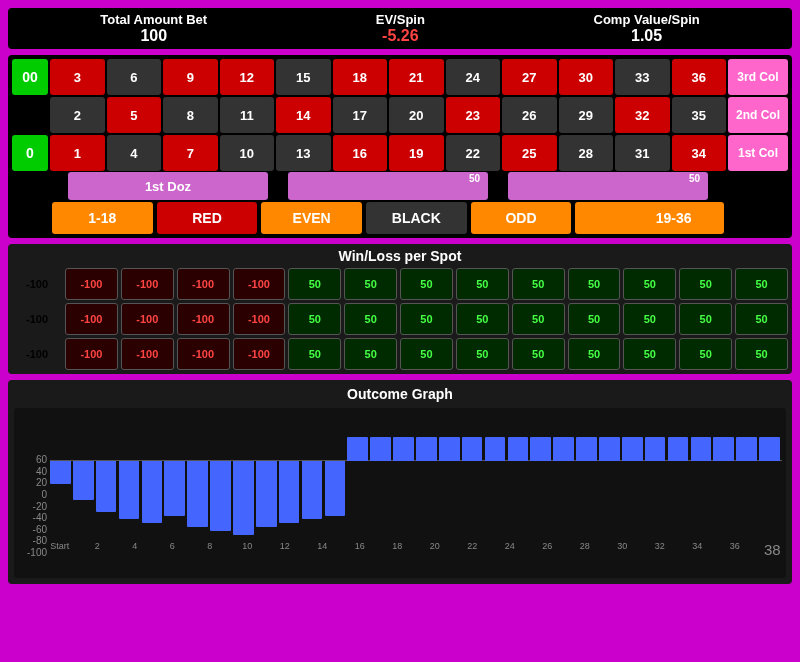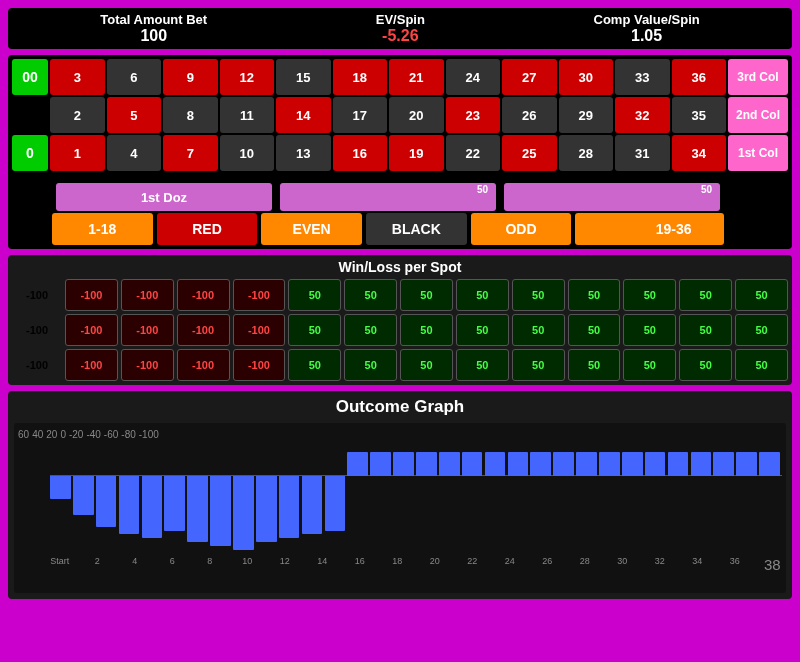--- a/index.html
+++ b/index.html
@@ -96,22 +96,22 @@
       height: 36px;
       display: flex;
       align-items: center;
       justify-content: center;
       border-radius: 3px;
     }
 
     
     .dozens-row {
       display: flex;
-      gap: 8px;
-      margin-top: 12px;
+      gap: 20px;
+      margin-top: 1px;
     }
     .dozen-cell {
       background: #cc66cc;
       color: white;
       font-weight: bold;
       font-size: 13px;
       height: 28px;
       display: flex;
       align-items: center;
       justify-content: center;
@@ -199,21 +199,21 @@
     
     .graph-section {
       background: #1a1a1a;
       border-radius: 4px;
       padding: 6px;
     }
     .graph-title {
       text-align: center;
       color: white;
       font-weight: bold;
-      font-size: 17px;
+      font-size: 14px;
       margin-bottom: 6px;
     }
   </style>
 </head>
 <body>
 
 <div class="main-container">
 
   <div class="stats-row">
     <div class="stat-block">
@@ -359,21 +359,21 @@
           <div class="wl-cell pos">50</div>
           <div class="wl-cell pos">50</div>
         </div>
     </div>
   </div>
 
   <div class="graph-section">
     <div class="graph-title">Outcome Graph</div>
     <div style="display:flex; height:170px; background:#111; border-radius:3px; padding: 6px 4px 20px 4px; position:relative;">
 
-      <div style="display:flex;flex-direction:row;justify-content:space-between;width:32px;" id="y-axis">
+      <div style="display:flex;flex-direction:column;justify-content:space-between;width:32px;margin-top:40px;" id="y-axis">
           <div style="color: rgb(136, 136, 136); font-size: 10px; text-align: right; padding-right: 3px;">60</div>
           <div style="color: rgb(136, 136, 136); font-size: 10px; text-align: right; padding-right: 3px;">40</div>
           <div style="color: rgb(136, 136, 136); font-size: 10px; text-align: right; padding-right: 3px;">20</div>
           <div style="color: rgb(136, 136, 136); font-size: 10px; text-align: right; padding-right: 3px;">0</div>
           <div style="color: rgb(136, 136, 136); font-size: 10px; text-align: right; padding-right: 3px;">-20</div>
           <div style="color: rgb(136, 136, 136); font-size: 10px; text-align: right; padding-right: 3px;">-40</div>
           <div style="color: rgb(136, 136, 136); font-size: 10px; text-align: right; padding-right: 3px;">-60</div>
           <div style="color: rgb(136, 136, 136); font-size: 10px; text-align: right; padding-right: 3px;">-80</div>
           <div style="color: rgb(136, 136, 136); font-size: 10px; text-align: right; padding-right: 3px;">-100</div>
         </div>

